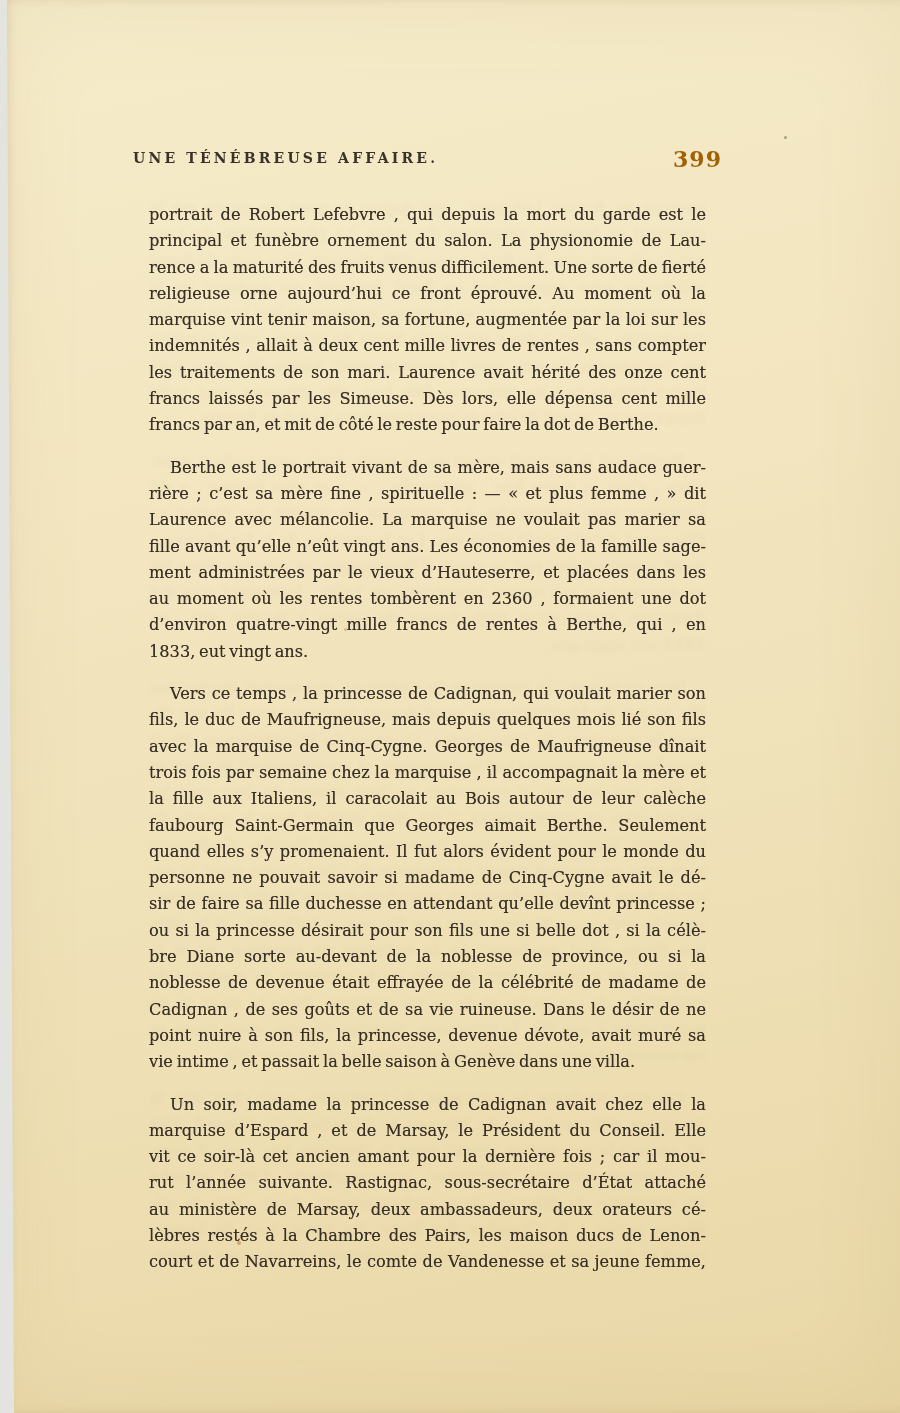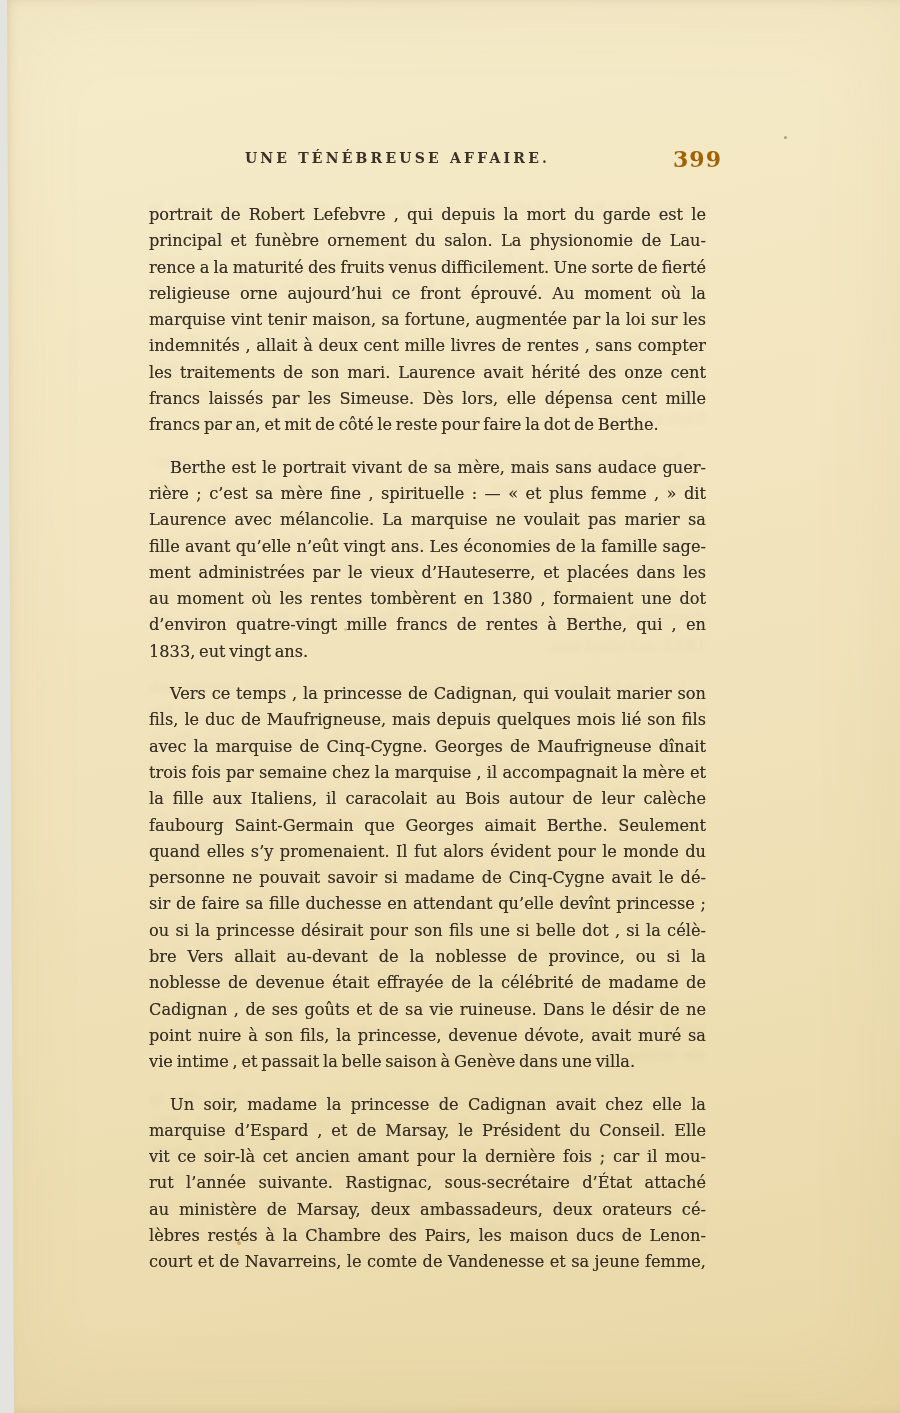--- a/index.html
+++ b/index.html
@@ -18,21 +18,21 @@
   .speck{position:absolute;border-radius:50%;}
   .speck.s1{left:237px;top:1241px;width:4px;height:4px;background:rgba(205,120,35,.55);}
   .speck.s2{left:784px;top:136px;width:3px;height:3px;background:rgba(90,85,70,.5);}
   .speck.s3{left:344px;top:628px;width:3px;height:3px;background:rgba(190,110,40,.35);}
 
   .header{
     position:absolute;left:133px;top:146px;width:589px;height:28px;
     color:#3a3229;
   }
   .header .title{
-    position:absolute;left:0;right:60px;top:4px;text-align:center;
+    position:absolute;left:0;right:60px;top:4px;text-align:left;
     font-size:14px;font-weight:700;letter-spacing:3.2px;
     color:#3a3229;
   }
   .header .pagenum{
     position:absolute;right:0;top:0;
     font-size:22px;font-weight:700;letter-spacing:1px;color:#a16207;
   }
 
   .text-area{position:absolute;left:133px;top:186px;width:589px;}
   .para{margin:16px;}
@@ -79,36 +79,36 @@
         <div class="line">les traitements de son mari. Laurence avait hérité des onze cent mille</div>
         <div class="line">francs laissés par les Simeuse. Dès lors, elle dépensa cent mille</div>
         <div class="line lastline">francs par an, et mit de côté le reste pour faire la dot de Berthe.</div>
       </div>
       <div class="para indent">
         <div class="line">Berthe est le portrait vivant de sa mère, mais sans audace guer-</div>
         <div class="line">rière ; c’est sa mère fine , spirituelle : — « et plus femme , » dit</div>
         <div class="line">Laurence avec mélancolie. La marquise ne voulait pas marier sa</div>
         <div class="line">fille avant qu’elle n’eût vingt ans. Les économies de la famille sage-</div>
         <div class="line">ment administrées par le vieux d’Hauteserre, et placées dans les fonds</div>
-        <div class="line">au moment où les rentes tombèrent en 1380 , formaient une dot</div>
+        <div class="line">au moment où les rentes tombèrent en 2360 , formaient une dot</div>
         <div class="line">d’environ quatre-vingt mille francs de rentes à Berthe, qui , en</div>
         <div class="line lastline">1833, eut vingt ans.</div>
       </div>
       <div class="para indent">
         <div class="line">Vers ce temps , la princesse de Cadignan, qui voulait marier son</div>
         <div class="line">fils, le duc de Maufrigneuse, mais depuis quelques mois lié son fils</div>
         <div class="line">avec la marquise de Cinq-Cygne. Georges de Maufrigneuse dînait</div>
         <div class="line">trois fois par semaine chez la marquise , il accompagnait la mère et</div>
         <div class="line">la fille aux Italiens, il caracolait au Bois autour de leur calèche</div>
         <div class="line">faubourg Saint-Germain que Georges aimait Berthe. Seulement</div>
         <div class="line">quand elles s’y promenaient. Il fut alors évident pour le monde du</div>
         <div class="line">personne ne pouvait savoir si madame de Cinq-Cygne avait le dé-</div>
         <div class="line">sir de faire sa fille duchesse en attendant qu’elle devînt princesse ;</div>
         <div class="line">ou si la princesse désirait pour son fils une si belle dot , si la célè-</div>
-        <div class="line">bre Vers allait au-devant de la noblesse de province, ou si la</div>
+        <div class="line">bre Diane sorte au-devant de la noblesse de province, ou si la</div>
         <div class="line">noblesse de devenue était effrayée de la célébrité de madame de</div>
         <div class="line">Cadignan , de ses goûts et de sa vie ruineuse. Dans le désir de ne</div>
         <div class="line">point nuire à son fils, la princesse, devenue dévote, avait muré sa</div>
         <div class="line lastline">vie intime , et passait la belle saison à Genève dans une villa.</div>
       </div>
       <div class="para indent">
         <div class="line">Un soir, madame la princesse de Cadignan avait chez elle la</div>
         <div class="line">marquise d’Espard , et de Marsay, le Président du Conseil. Elle</div>
         <div class="line">vit ce soir-là cet ancien amant pour la dernière fois ; car il mou-</div>
         <div class="line">rut l’année suivante. Rastignac, sous-secrétaire d’État attaché</div>

